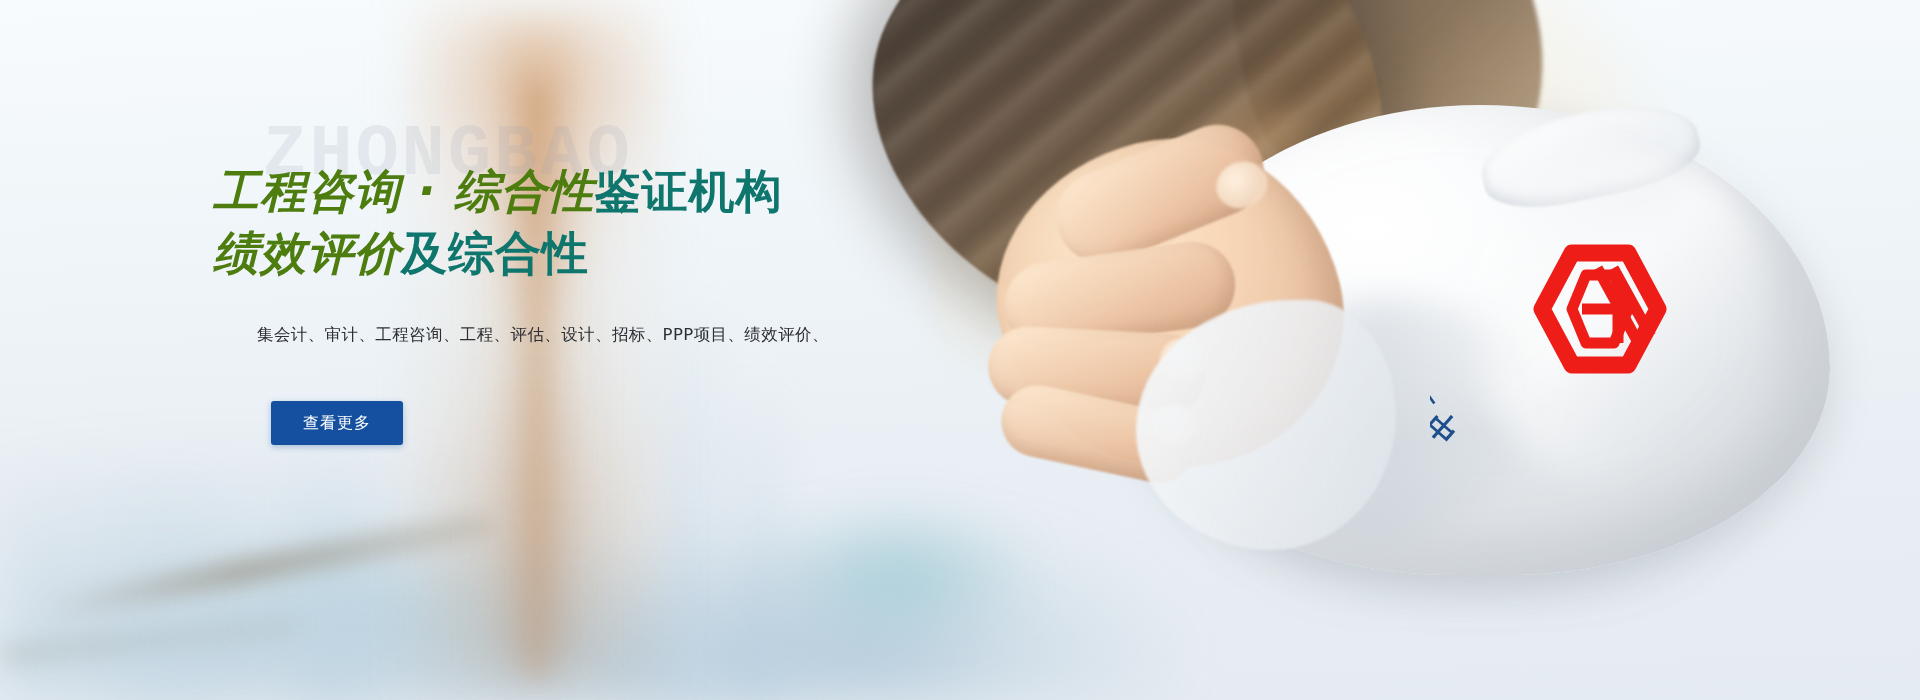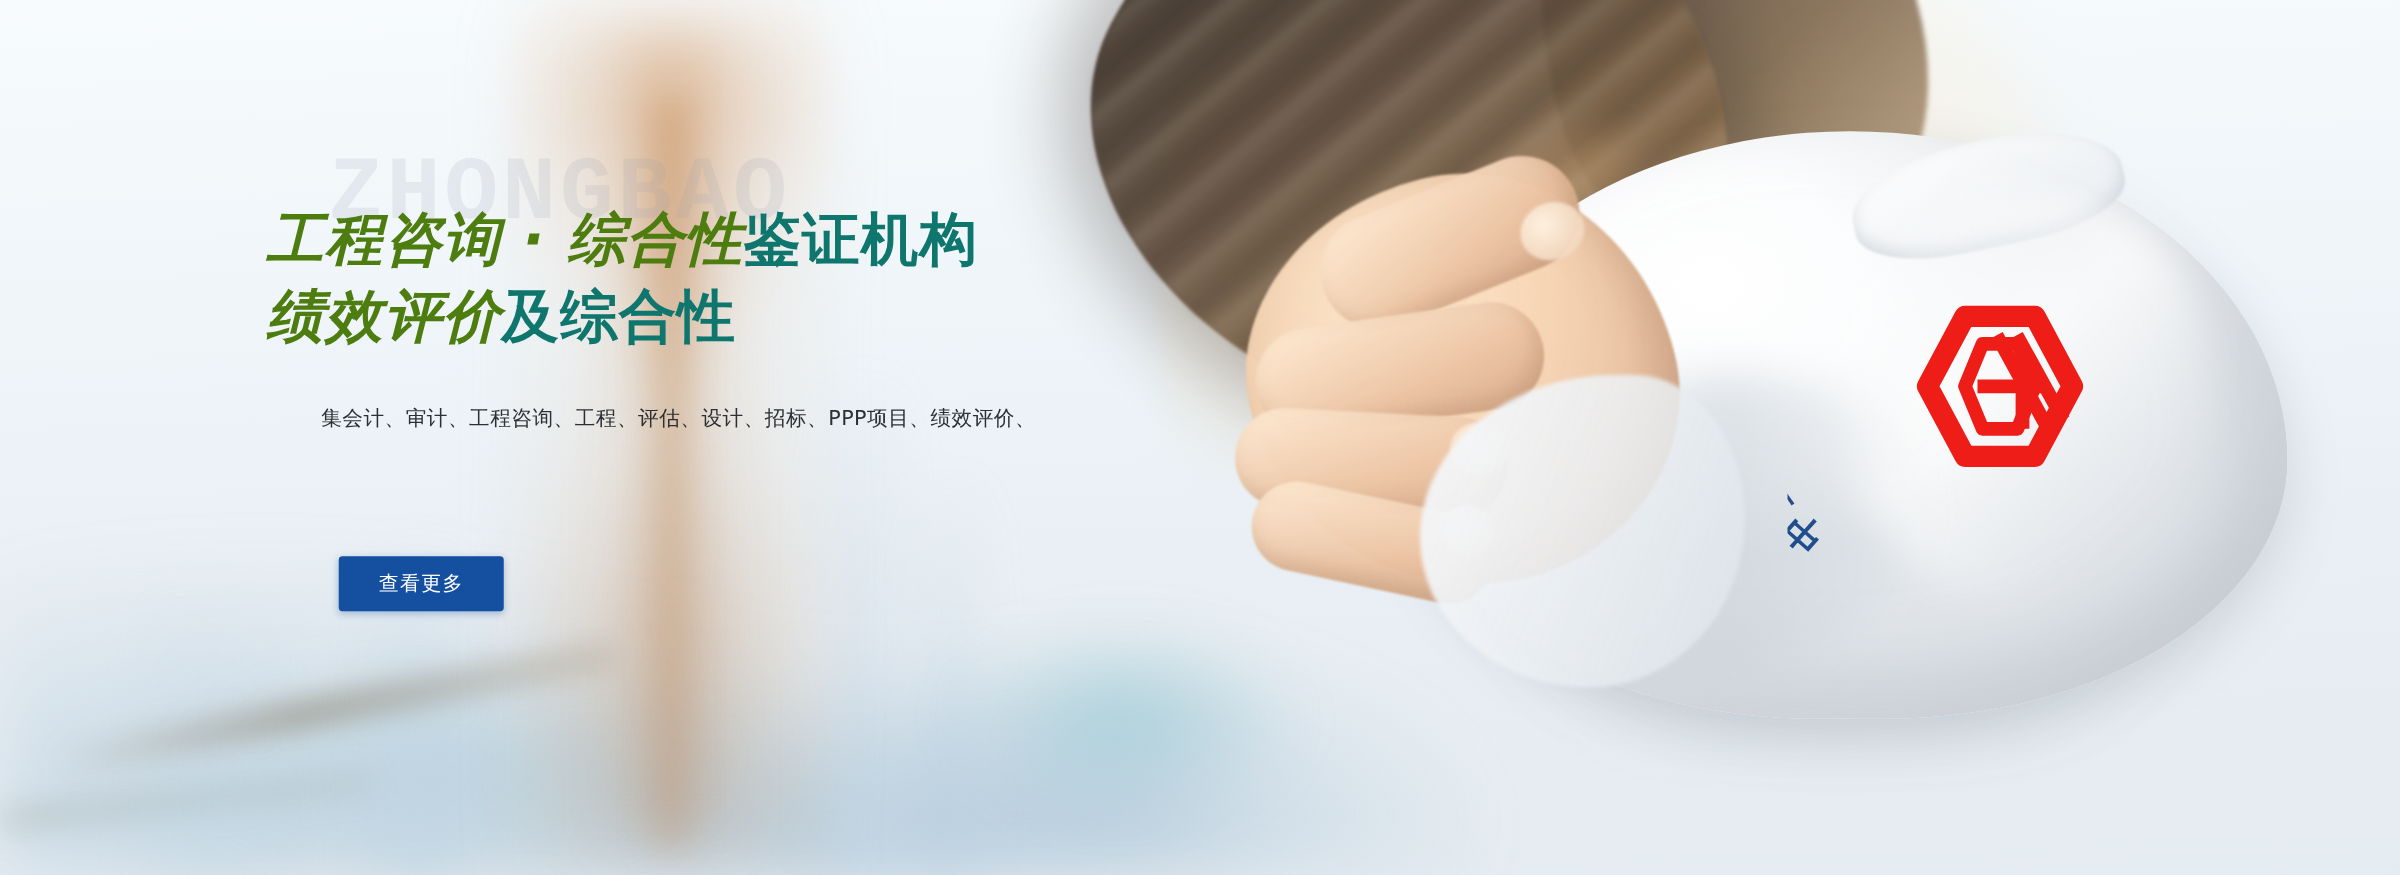--- a/index.html
+++ b/index.html
@@ -251,21 +251,20 @@
   }
 
   .cta{
     position:absolute;left:58px;top:401px;
     width:132px;height:44px;
     background:#14509f;border:none;border-radius:3px;
     color:#ffffff;font-size:16px;letter-spacing:1px;
     cursor:pointer;display:flex;align-items:center;justify-content:center;
     font-family:"DejaVu Sans","Liberation Sans",sans-serif;
     box-shadow:0 2px 6px rgba(20,80,159,.30);
-    margin-top:44px;
   }
 </style>
 </head>
 <body>
 
 <div id="banner">
 
   <div class="bg-layer bg-sky"></div>
   <div class="bg-layer bg-ground"></div>
   <div class="bg-teal"></div>

